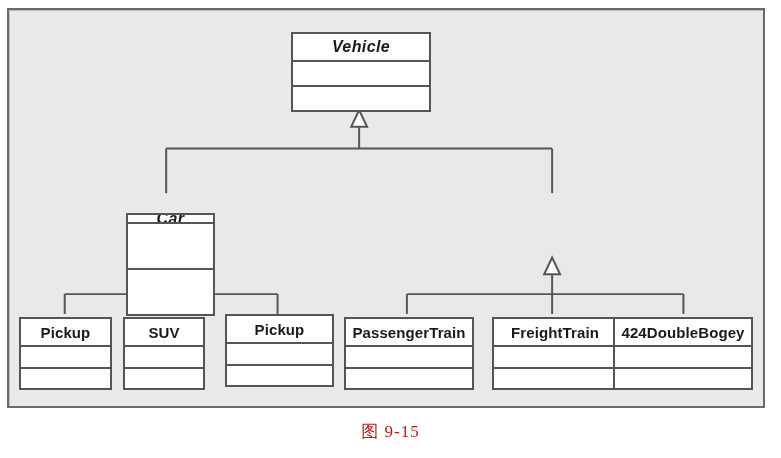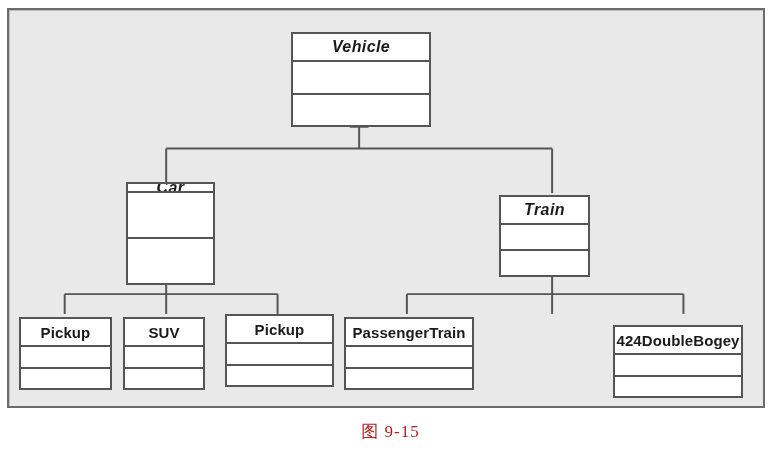--- a/index.html
+++ b/index.html
@@ -127,43 +127,36 @@
         <path d="M 678 287 L 678 307"></path>
       </g>
 
       <g stroke="#555555" stroke-width="2" fill="#ffffff" stroke-linejoin="miter">
         <polygon points="352,101 344,118 360,118"></polygon>
         <polygon points="158,250 150,267 166,267"></polygon>
         <polygon points="546,250 538,267 554,267"></polygon>
       </g>
     </svg>
 
-    <div class="uml-class" style="left:282px; top:22px; width:140px; height:95px;">
+    <div class="uml-class" style="left:282px; top:22px; width:140px; height:80px;">
       <div class="uml-name-row">
         <span class="uml-name abstract">Vehicle</span>
       </div>
       <div class="uml-attr-row"></div>
       <div class="uml-op-row"></div>
     </div>
 
-    <div class="uml-class" style="left:117px; top:172px; width:89px; height:103px;gap:44px;">
+    <div class="uml-class" style="left:117px; top:203px; width:89px; height:103px;gap:44px;">
       <div class="uml-name-row">
         <span class="uml-name abstract">Car</span>
       </div>
       <div class="uml-attr-row"></div>
       <div class="uml-op-row"></div>
     </div>
 
-    <div class="uml-class" style="left:490px; top:185px; width:91px; height:82px;">
-      <div class="uml-name-row">
-        <span class="uml-name abstract">Train</span>
-      </div>
-      <div class="uml-attr-row"></div>
-      <div class="uml-op-row"></div>
-    </div>
 
     <div class="uml-class" style="left:10px; top:307px; width:93px; height:73px;">
       <div class="uml-name-row">
         <span class="uml-name">Pickup</span>
       </div>
       <div class="uml-attr-row"></div>
       <div class="uml-op-row"></div>
     </div>
 
     <div class="uml-class" style="left:114px; top:307px; width:82px; height:73px;">
@@ -183,22 +176,29 @@
     </div>
 
     <div class="uml-class" style="left:335px; top:307px; width:130px; height:73px;gap:12px;">
       <div class="uml-name-row">
         <span class="uml-name">PassengerTrain</span>
       </div>
       <div class="uml-attr-row"></div>
       <div class="uml-op-row"></div>
     </div>
 
-
-    <div class="uml-class" style="left:604px; top:307px; width:130px; height:73px;margin-top:8px;">
+    <div class="uml-class" style="left:483px; top:307px; width:126px; height:73px;">
+      <div class="uml-name-row">
+        <span class="uml-name">FreightTrain</span>
+      </div>
+      <div class="uml-attr-row"></div>
+      <div class="uml-op-row"></div>
+    </div>
+
+    <div class="uml-class" style="left:604px; top:307px; width:140px; height:73px;">
       <div class="uml-name-row">
         <span class="uml-name">424DoubleBogey</span>
       </div>
       <div class="uml-attr-row"></div>
       <div class="uml-op-row"></div>
     </div>
 
   </div>
 </div>
 

